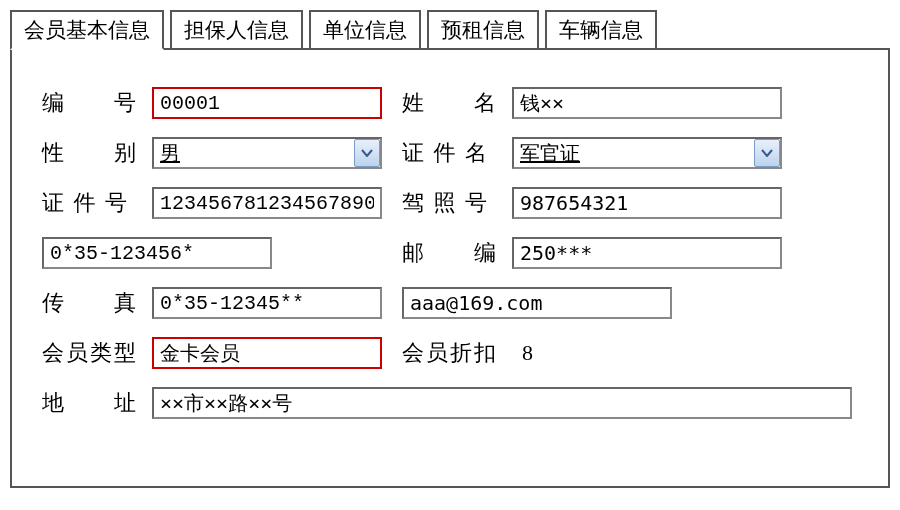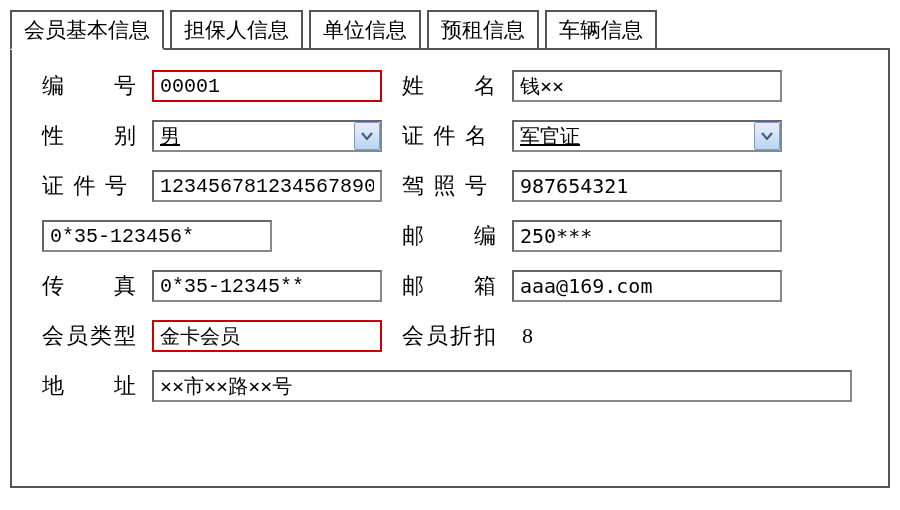--- a/index.html
+++ b/index.html
@@ -29,21 +29,21 @@
       position: relative;
       font-size: 21px;
     }
     .tab.active {
       border-bottom: 2px solid #fff;
       z-index: 3;
     }
     .panel {
       border: 2px solid #555;
       margin-top: -2px;
-      padding: 20px 30px 30px 30px;
+      padding: 37px 30px 30px 30px;
       min-height: 440px;
       position: relative;
       z-index: 1;
     }
     .form-grid {
       display: flex;
       flex-direction: column;
       gap: 18px;
     }
     .row {
@@ -191,21 +191,20 @@
         <input class="input-text w-wide" value="250***" style="">
       </div>
     </div>
 
     <div class="row">
       <div class="col left">
         <span class="label">传　　真</span>
         <input class="input-text w-std" value="0*35-12345**" style="">
       </div>
       <div class="col right">
-        <span class="label">邮　　箱</span>
         <input class="input-text w-wide" value="aaa@169.com" style="">
       </div>
     </div>
 
     <div class="row">
       <div class="col left">
         <span class="label">会员类型</span>
         <input class="input-text red w-std" value="金卡会员" style="">
       </div>
       <div class="col right">

